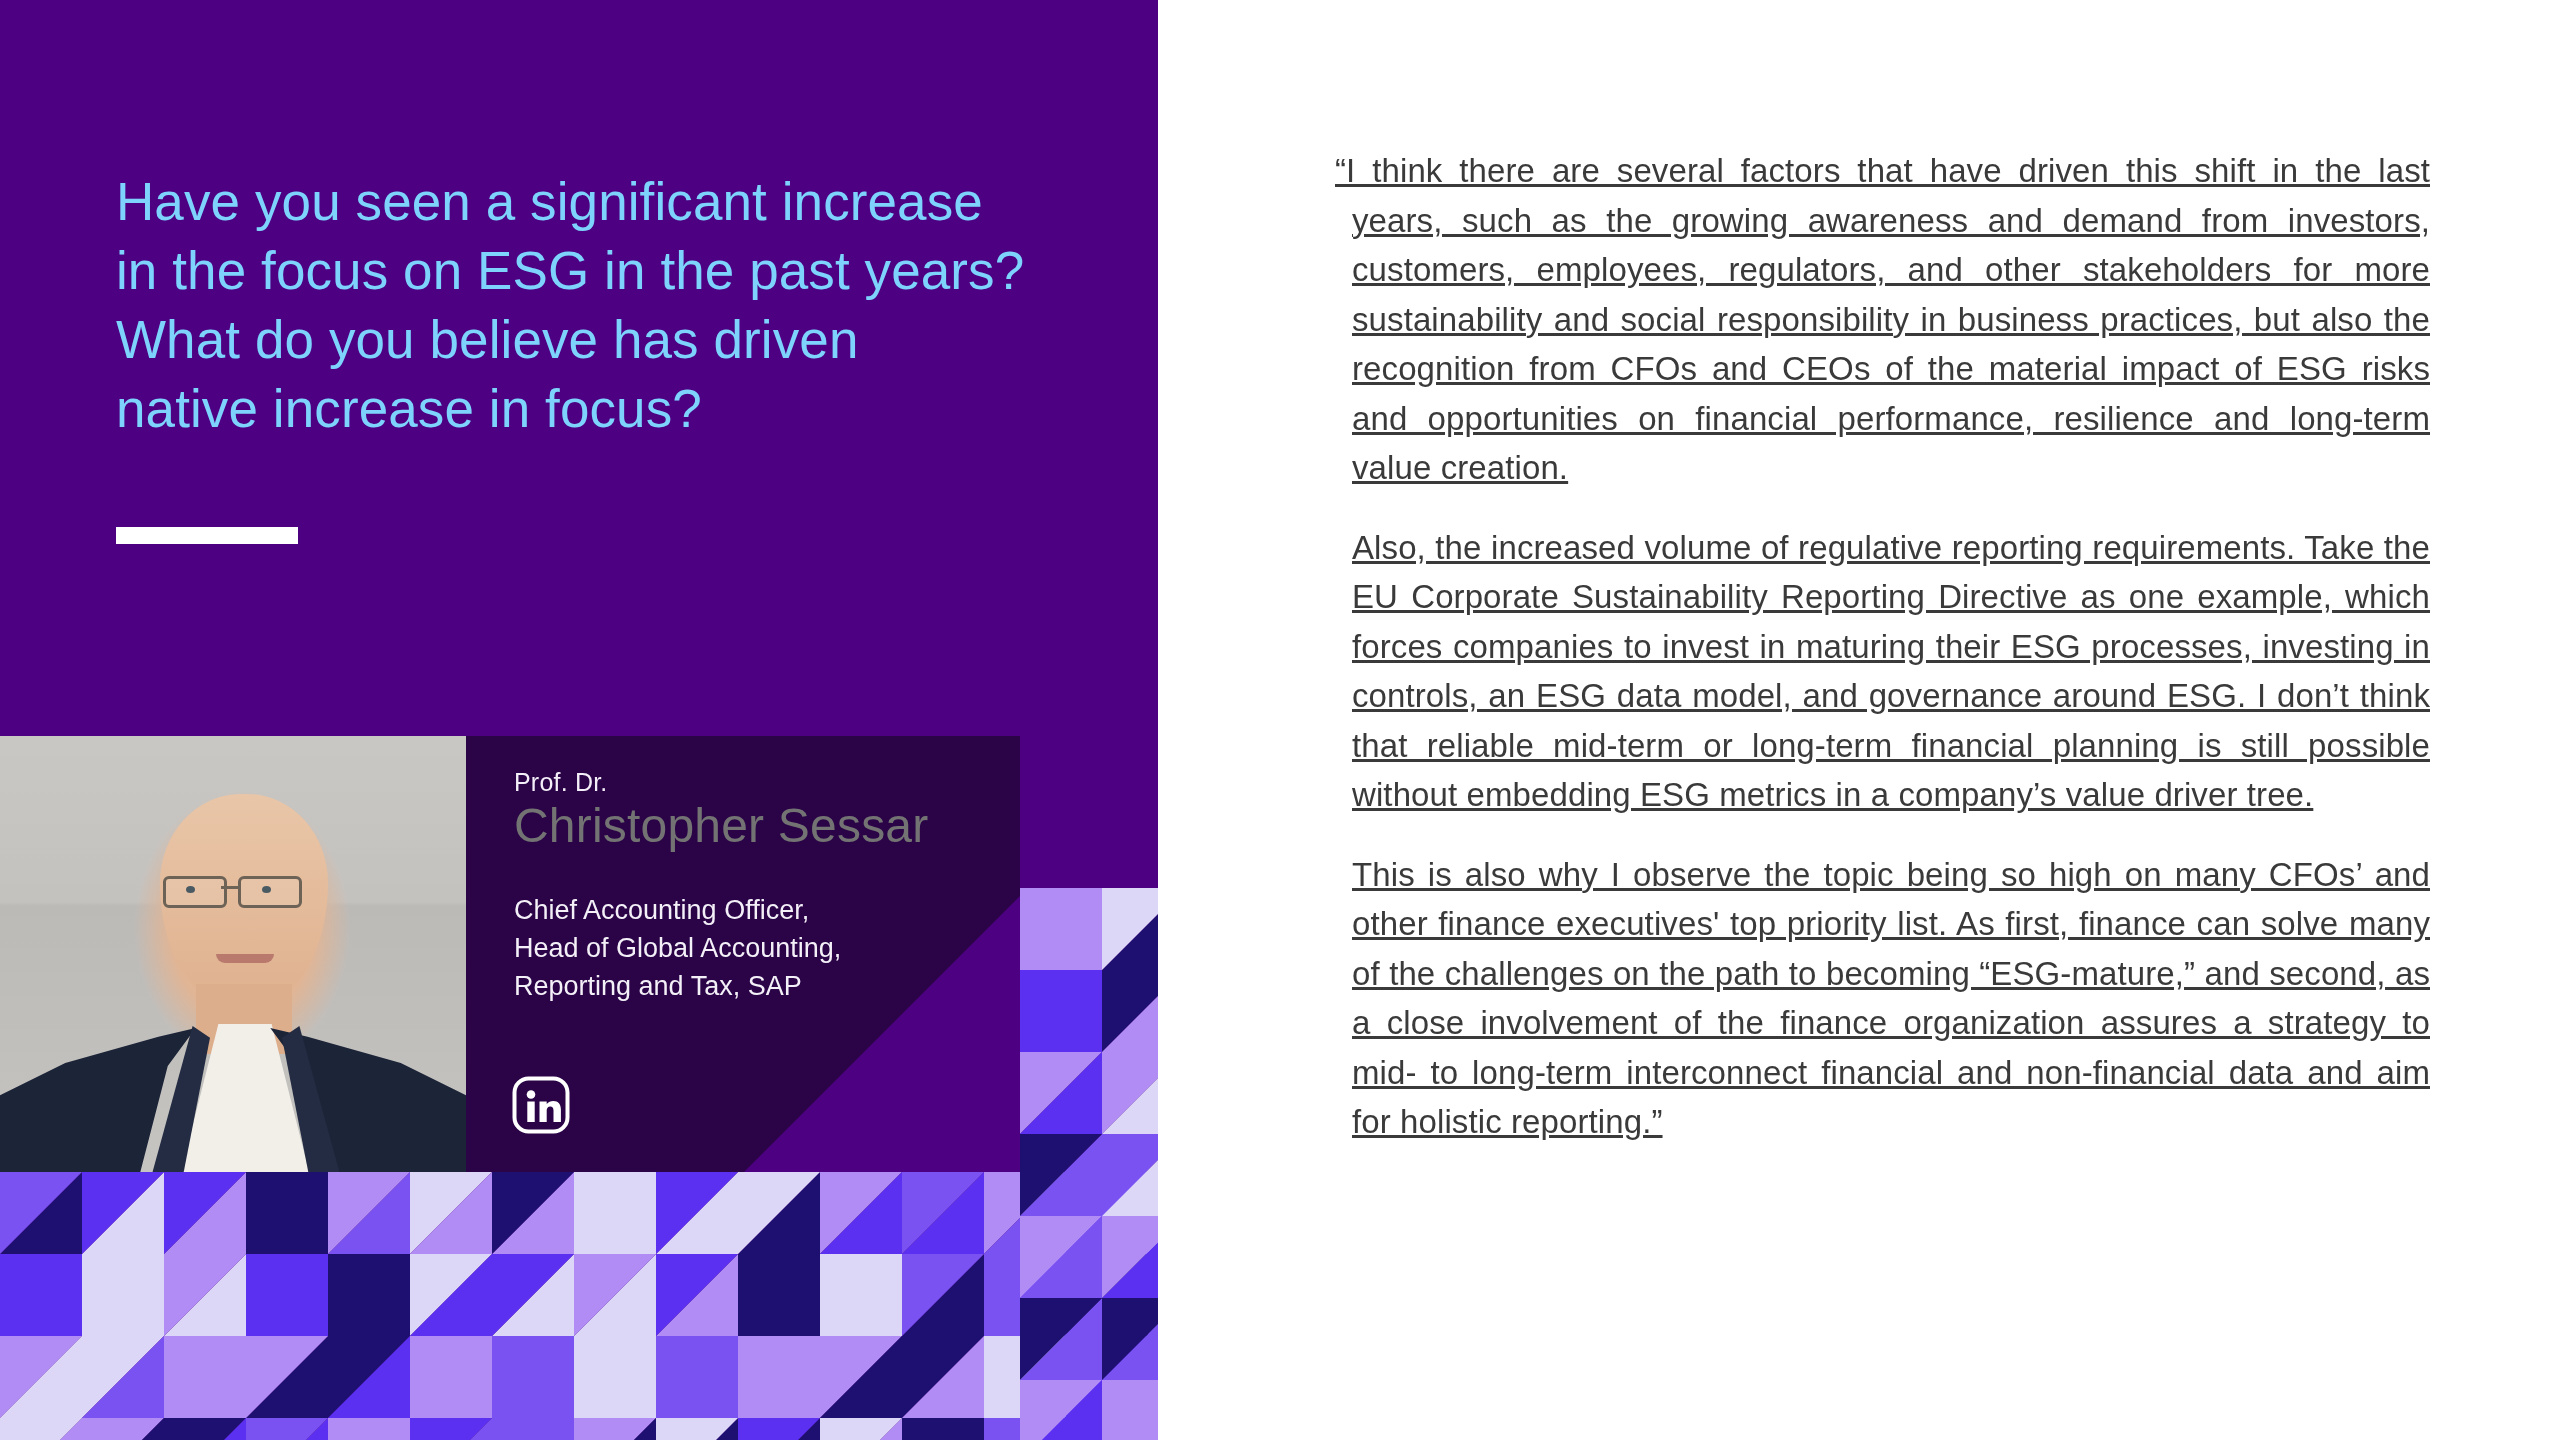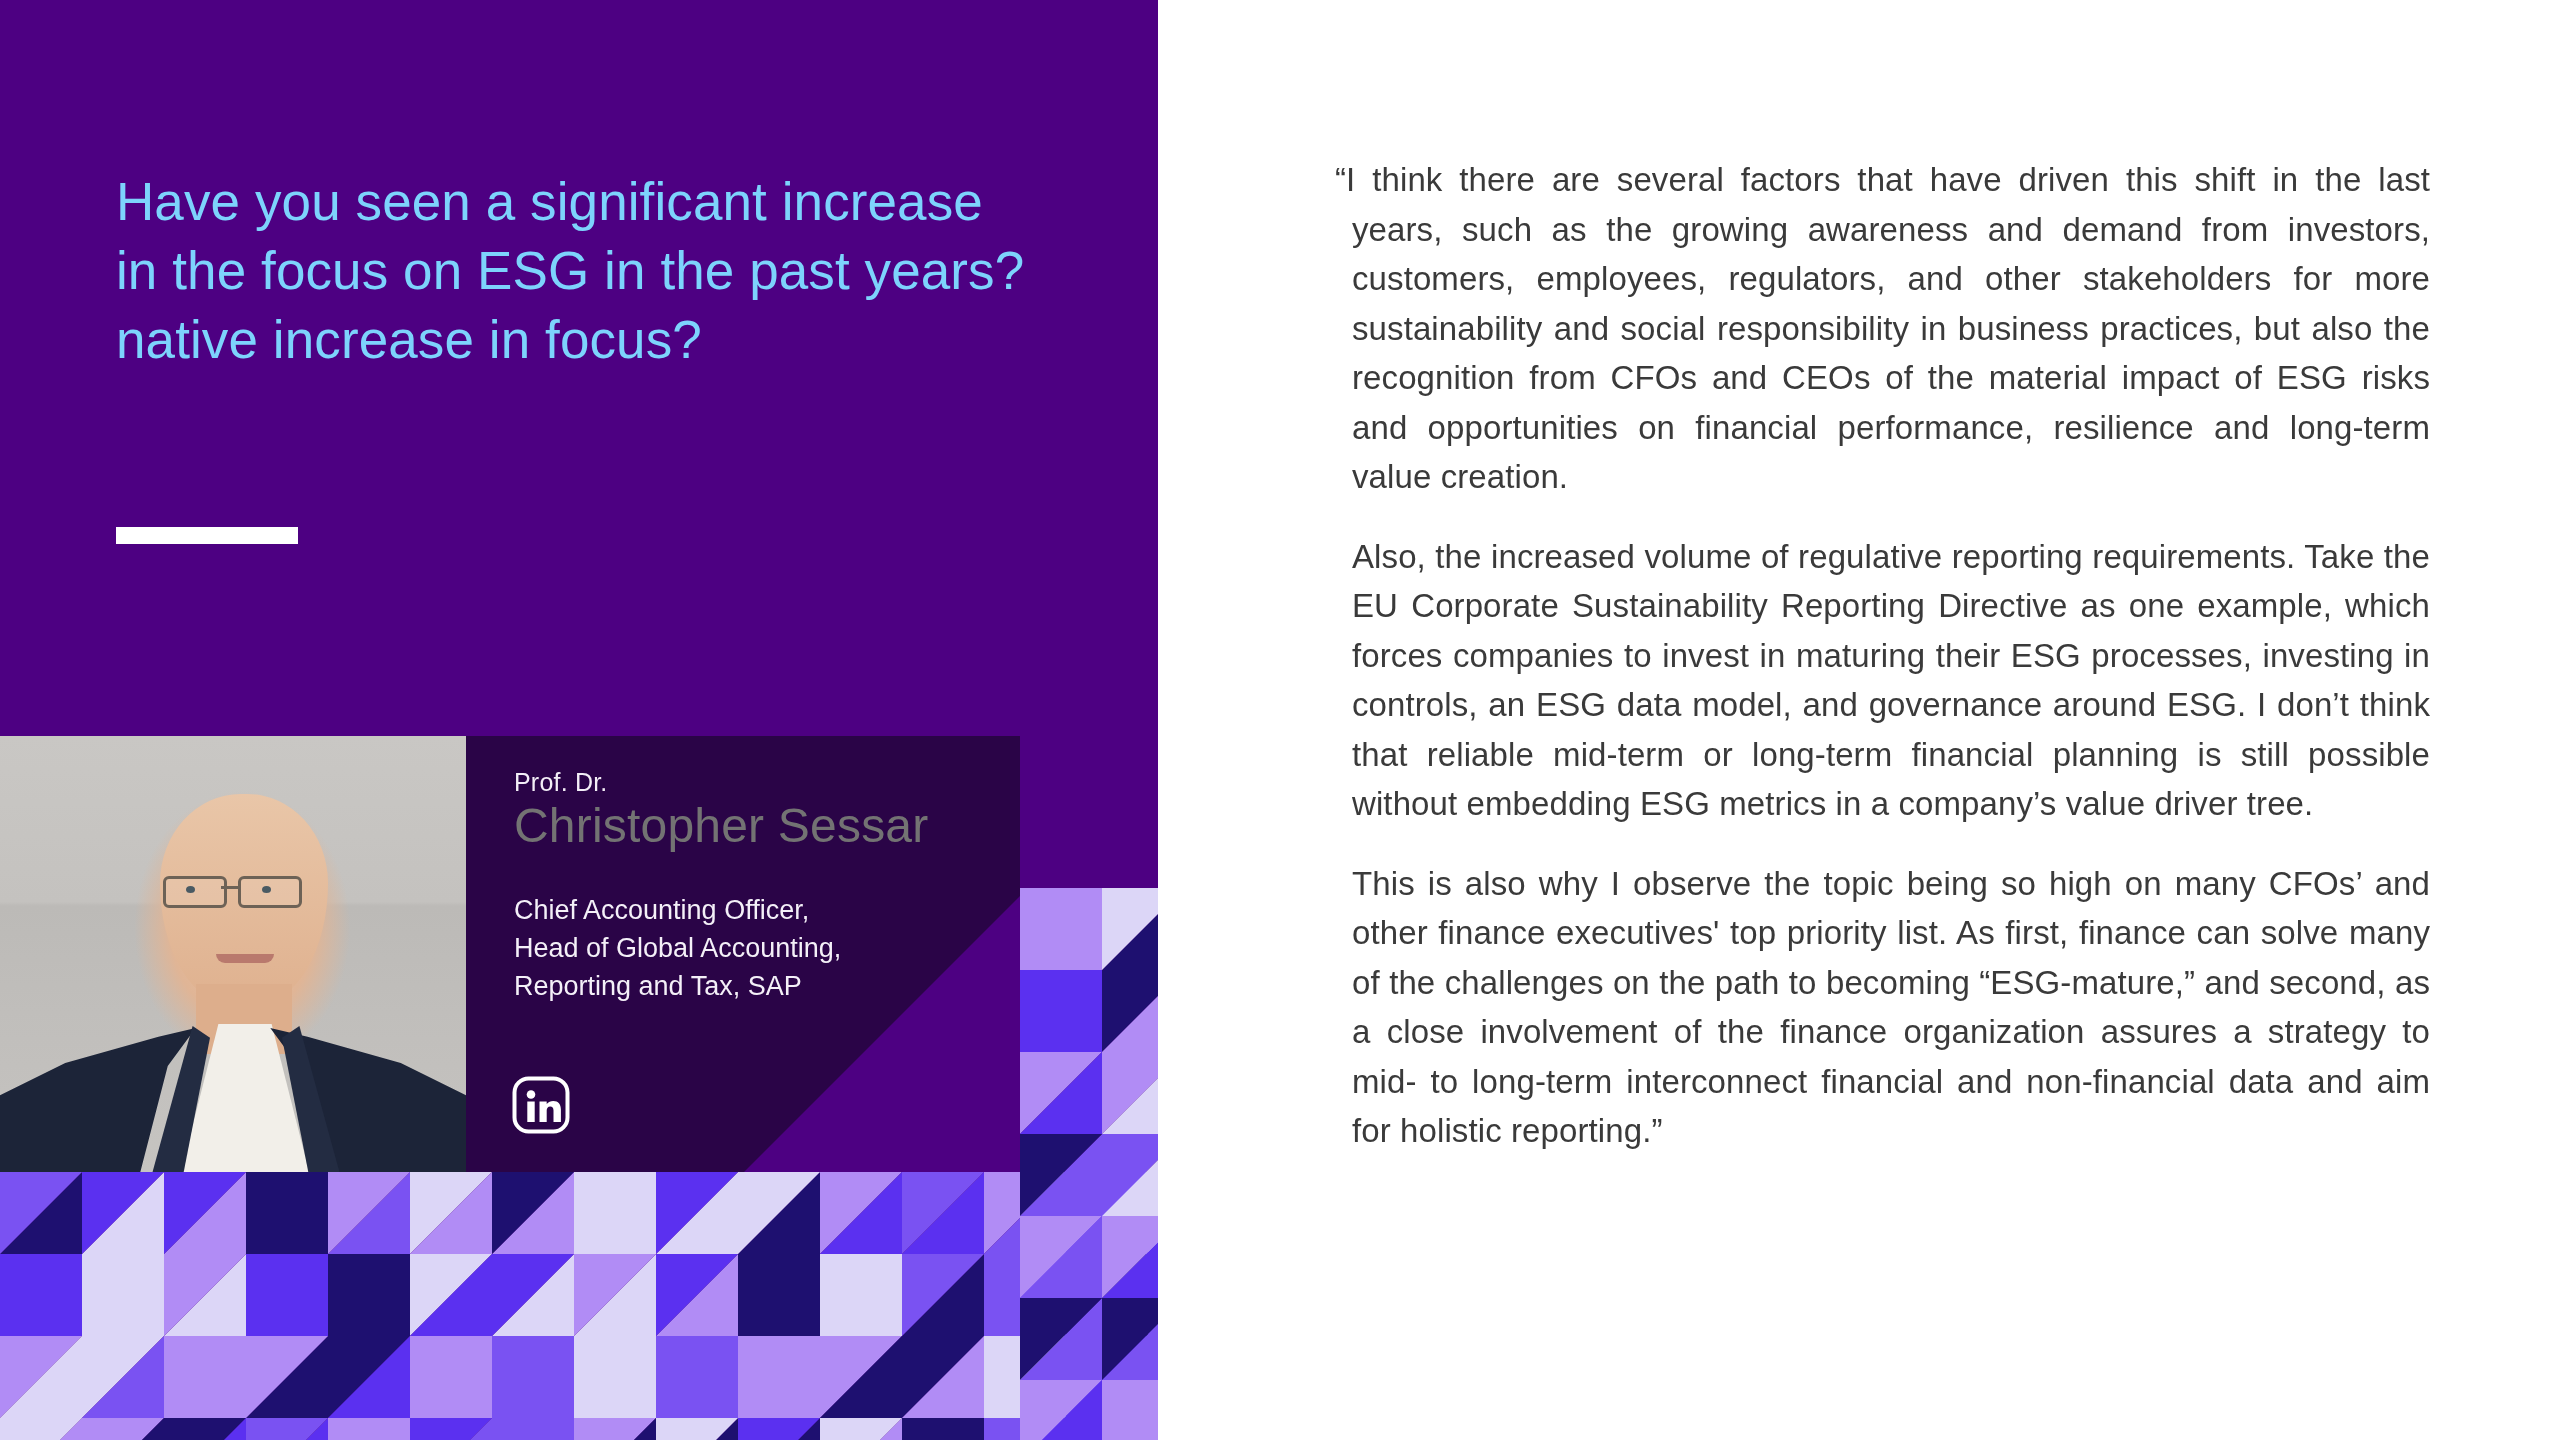--- a/index.html
+++ b/index.html
@@ -88,40 +88,42 @@
     clip-path:polygon(0 0, 554px 0, 554px 160px, 278px 436px, 0 436px);
   }
   .card-prefix{position:absolute;left:48px;top:32px;color:#f3eef7;font-size:25px;letter-spacing:.2px;}
   .card-name{position:absolute;left:48px;top:62px;color:#737373;font-size:48px;letter-spacing:.2px;white-space:nowrap;}
   .card-role{position:absolute;left:48px;top:156px;color:#f4f0f8;font-size:27px;line-height:1.40;}
   .card-role span{display:block;white-space:nowrap;}
   .li-icon{position:absolute;left:512px;top:1075px;width:58px;height:60px;}
 
   
   .quote-col{
-    position:absolute;left:1352px;top:155px;width:1078px;
+    position:absolute;left:1352px;top:146px;width:1078px;
     color:#3A3A3A;
+    text-decoration:underline;
   }
   .quote-p{
     font-size:33px;line-height:1.50;text-align:justify;
     margin:0 0 30px 0;letter-spacing:.1px;
   }
   .quote-p.first{text-indent:-17px;}
   .quote-p:last-child{margin-bottom:0;}
 </style>
 </head>
 <body>
 
 <div class="slide">
 
   <div class="left-panel">
 
     <div class="heading">
       <span class="ln">Have you seen a significant increase</span>
       <span class="ln">in the focus on ESG in the past years?</span>
+      <span class="ln">What do you believe has driven</span>
       <span class="ln">native increase in focus?</span>
     </div>
 
     <div class="accent-rule"></div>
 
     <div class="pattern" id="pattern-main">
         <div class="tile" style="left:0px;top:1172px">
           <i style="background:#1E1070;clip-path:polygon(100% 0,100% 100%,0 100%)"></i>
           <i style="background:#7A52F2;clip-path:polygon(0 0,100% 0,0 100%)"></i>
         </div>

